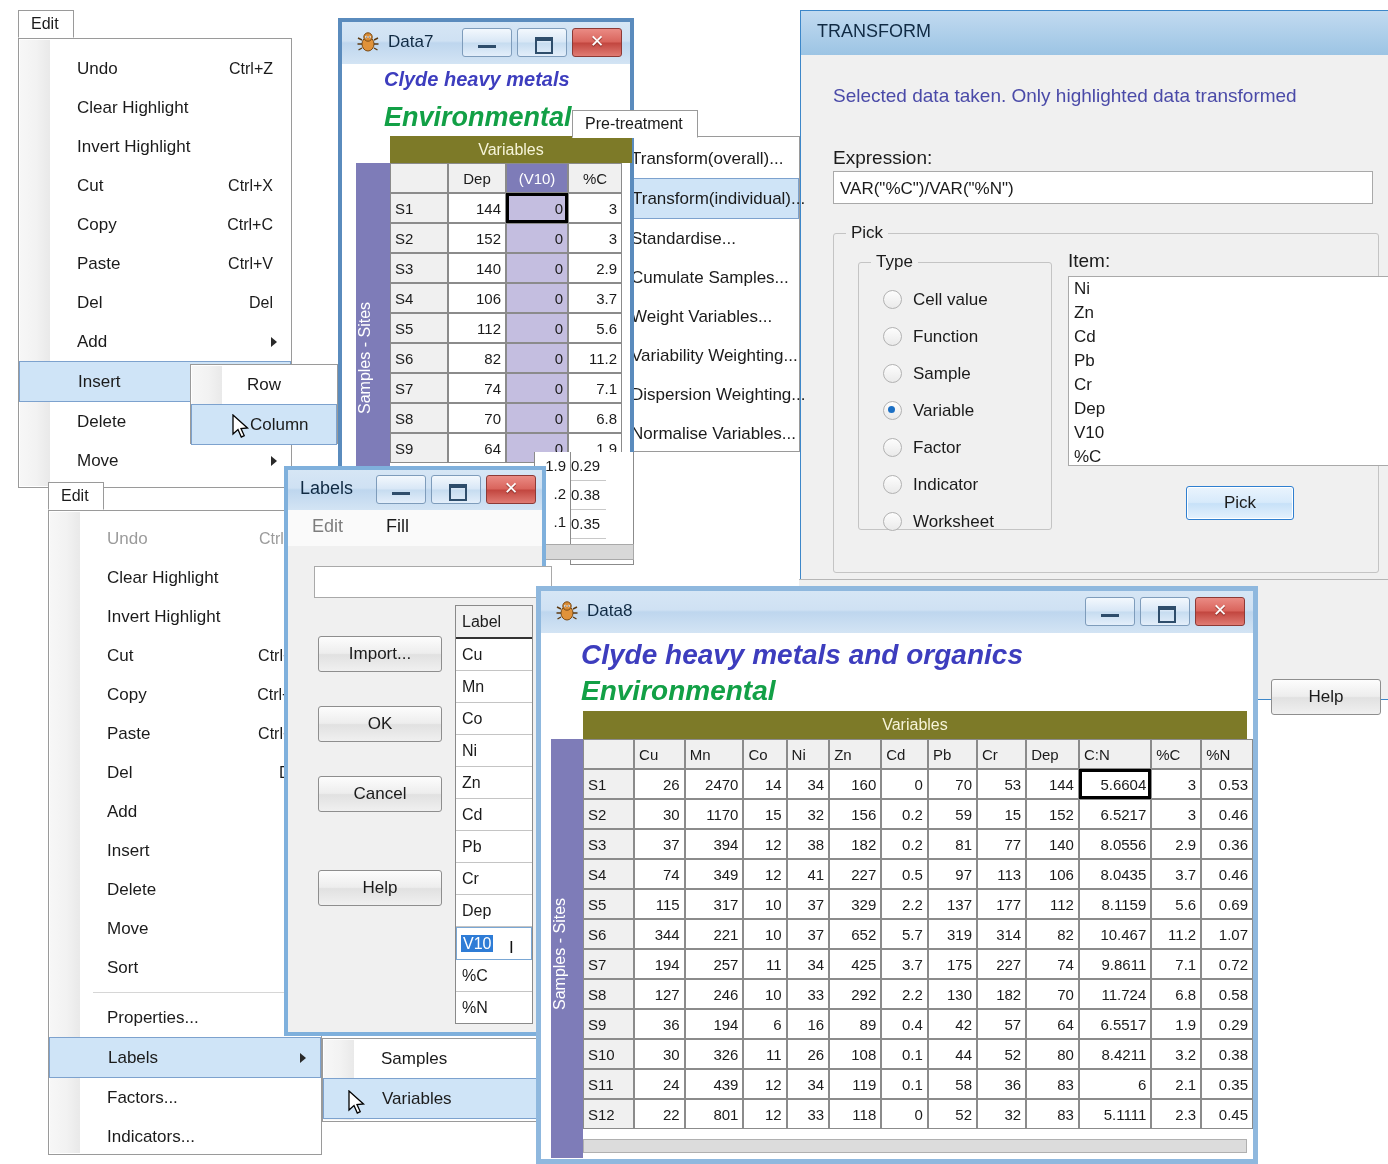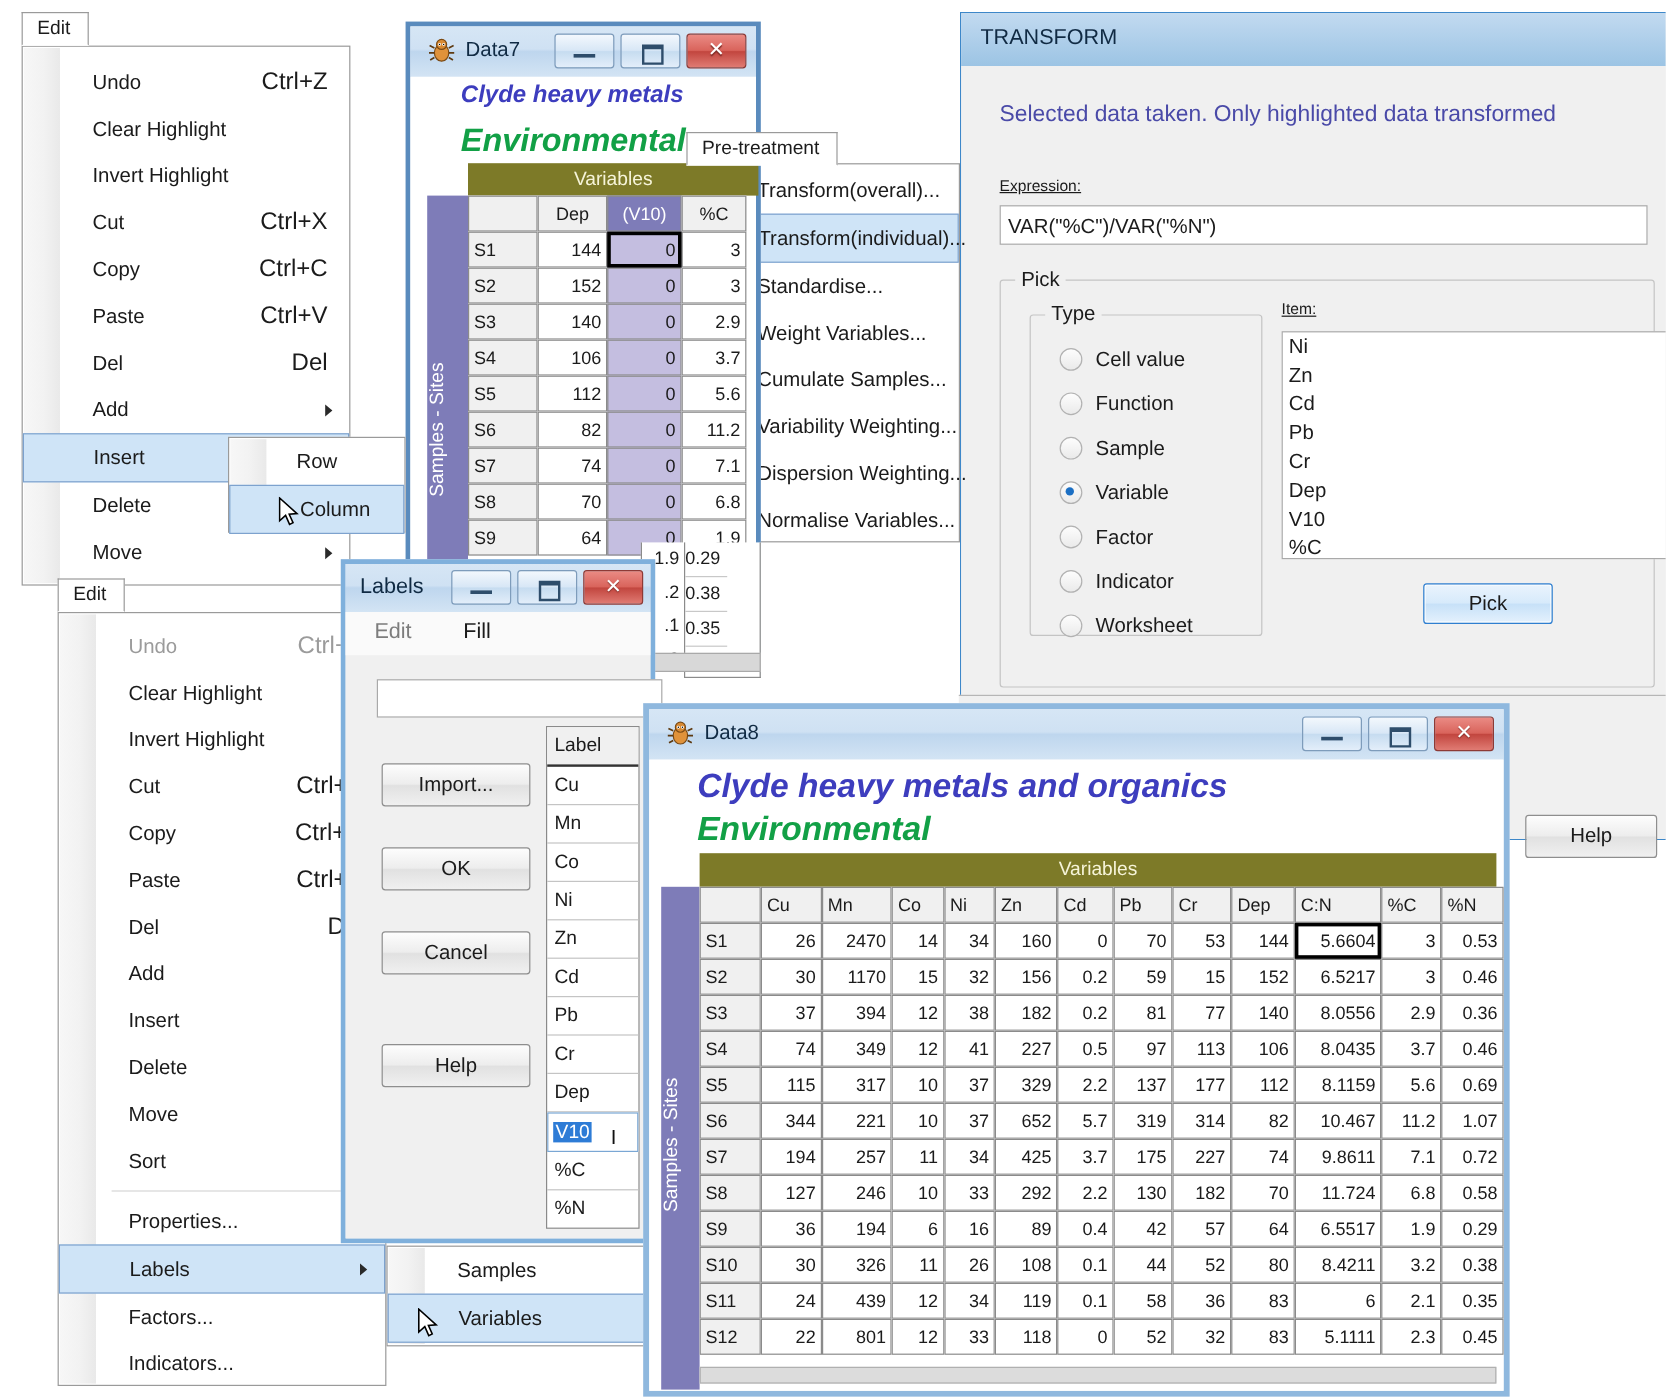--- a/index.html
+++ b/index.html
@@ -8,21 +8,21 @@
   .abs{position:absolute;box-sizing:border-box;}
 
   
   .menupanel{background:#fff;border:1px solid #9a9a9a;}
   .menupanel .gutter{position:absolute;left:1px;top:1px;bottom:1px;width:30px;
         background:linear-gradient(to right,#f7f7f7 0%,#f2f2f2 55%,#e9e9e9 100%);}
   .mtab{position:absolute;background:#fff;border:1px solid #9a9a9a;border-bottom:1px solid #fff;
         font-size:16px;padding:4px 14px 4px 12px;z-index:3;}
   .mi{position:relative;height:39px;line-height:39px;padding-left:58px;font-size:17px;
       white-space:nowrap;color:#1b1b1b;}
-  .mi .acc{position:absolute;right:18px;top:0;font-size:20px;}
+  .mi .acc{position:absolute;right:18px;top:0;font-size:16px;}
   .mi .arw{position:absolute;right:14px;top:50%;margin-top:-5px;
       width:0;height:0;border-left:6px solid #2a2a2a;border-top:5px solid transparent;border-bottom:5px solid transparent;}
   .mi.sel{background:#cfe4f7;border:1px solid #7da2ce;}
   .mi.dis{color:#9b9b9b;}
   .msep{height:1px;background:#d6d6d6;margin:5px 14px 5px 44px;}
 
   
   .win{background:#eef3f8;border:1px solid #5a8bbd;}
   .winbar{height:42px;position:relative;
      background:linear-gradient(to bottom,#d6e6f5 0%,#cfe1f3 45%,#bed6ee 50%,#d3e4f4 100%);}
@@ -53,21 +53,21 @@
   table.grid th{background:#f0f0f0;text-align:center;}
   table.grid td.rh{background:#f0f0f0;text-align:left;margin-left:20px;}
   .cellsel{outline:3px solid #000;outline-offset:-3px;}
   .colhl{background:#c4bee0 !important;}
   .colhdrhl{background:#7e7cb8 !important;color:#fff;}
 
   
   .dlg{background:#f0f0f0;border:1px solid #3d87c9;}
   .dlgbar{background:linear-gradient(to bottom,#c2daf0,#9cc4e4);height:44px;position:relative;}
   .dlgtitle{position:absolute;left:16px;top:10px;font-size:18px;color:#102a43;}
-  .glabel{font-size:13px;text-decoration:underline;}
+  .glabel{font-size:19px;}
   .gbox{border:1px solid #c4c4c4;border-radius:3px;position:relative;background:transparent;}
   .gbox>.cap{position:absolute;top:-11px;left:12px;background:#f0f0f0;padding:0 5px;font-size:17px;}
   .txt{background:#fff;border:1px solid #a9a9a9;font-size:17px;padding:4px 6px;}
   .radio{width:17px;height:17px;border-radius:50%;border:1px solid #b2b2b2;
          background:linear-gradient(to bottom,#fdfdfd,#eaeaea);display:inline-block;position:relative;}
   .radio.on::after{content:"";position:absolute;left:4px;top:4px;width:7px;height:7px;border-radius:50%;
          background:#1b6fc4;}
   .rrow{display:flex;align-items:center;gap:11px;height:37px;font-size:17px;}
   .listbox{background:#fff;border:1px solid #a9a9a9;overflow:hidden;}
   .li{font-size:17px;padding:0 5px;height:24px;line-height:24px;}
@@ -149,22 +149,22 @@
     <div class="abs btn" style="left:470px;top:624px;width:110px;height:36px;line-height:34px;">Help</div>
   </div>
 </div>
 
 <div class="abs menupanel" style="left:572px;top:136px;width:228px;height:316px;">
   <div class="gutter"></div>
   <div class="abs" style="left:0;top:2px;right:0;">
     <div class="mi"><span>Transform(overall)...</span></div>
     <div class="mi sel"><span>Transform(individual)...</span></div>
     <div class="mi"><span>Standardise...</span></div>
+    <div class="mi"><span>Cumulate Samples...</span></div>
     <div class="mi"><span>Weight Variables...</span></div>
-    <div class="mi"><span>Cumulate Samples...</span></div>
     <div class="mi"><span>Variability Weighting...</span></div>
     <div class="mi"><span>Dispersion Weighting...</span></div>
     <div class="mi"><span>Normalise Variables...</span></div>
   </div>
 </div>
 <div class="mtab" style="left:572px;top:110px;">Pre-treatment</div>
 <div class="cursor" style="left:612px;top:192px;">
   <svg width="18" height="26" viewBox="0 0 18 26">
       <path d="M1,1 L1,20 L6,15.5 L9.3,23 L12.2,21.6 L9,14.5 L15.5,14 Z" fill="#ffffff" stroke="#000000" stroke-width="1.3"></path>
     </svg>

